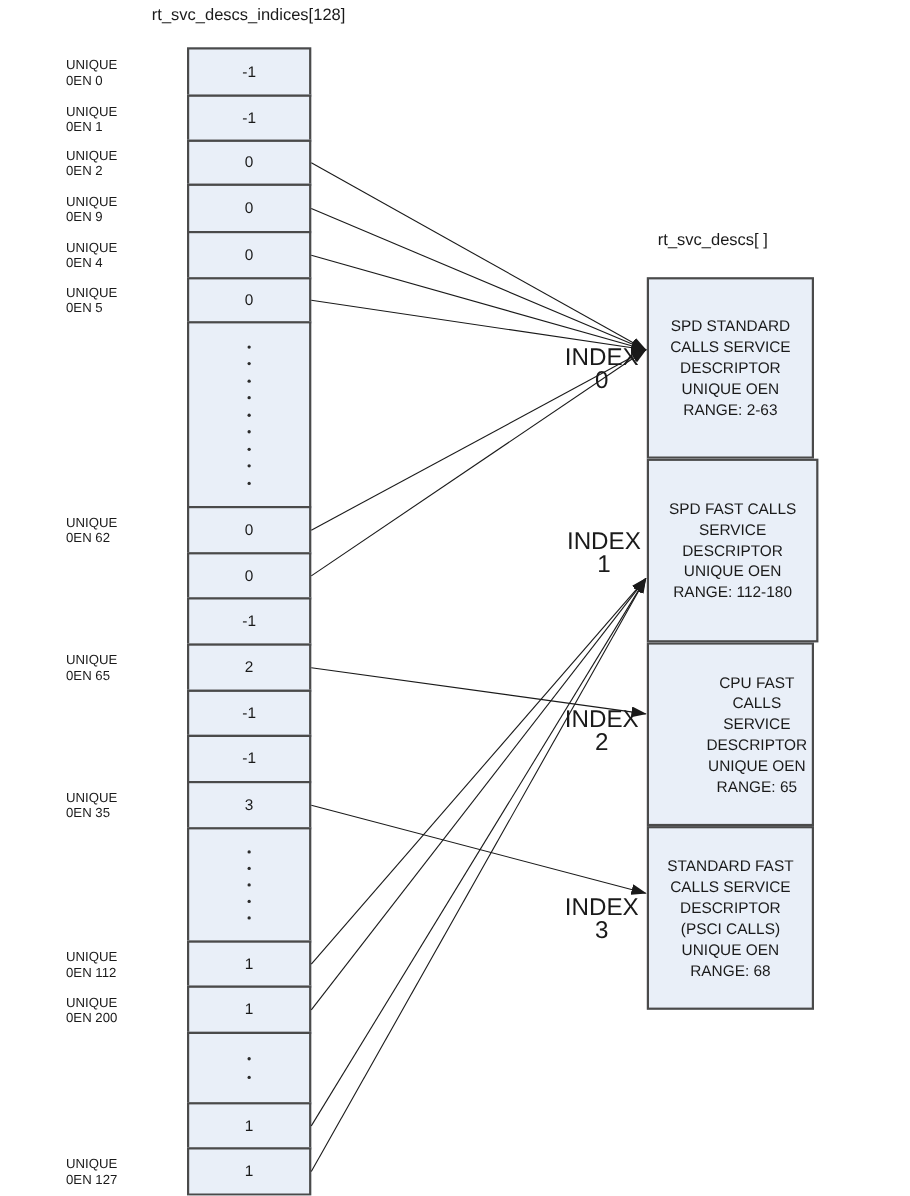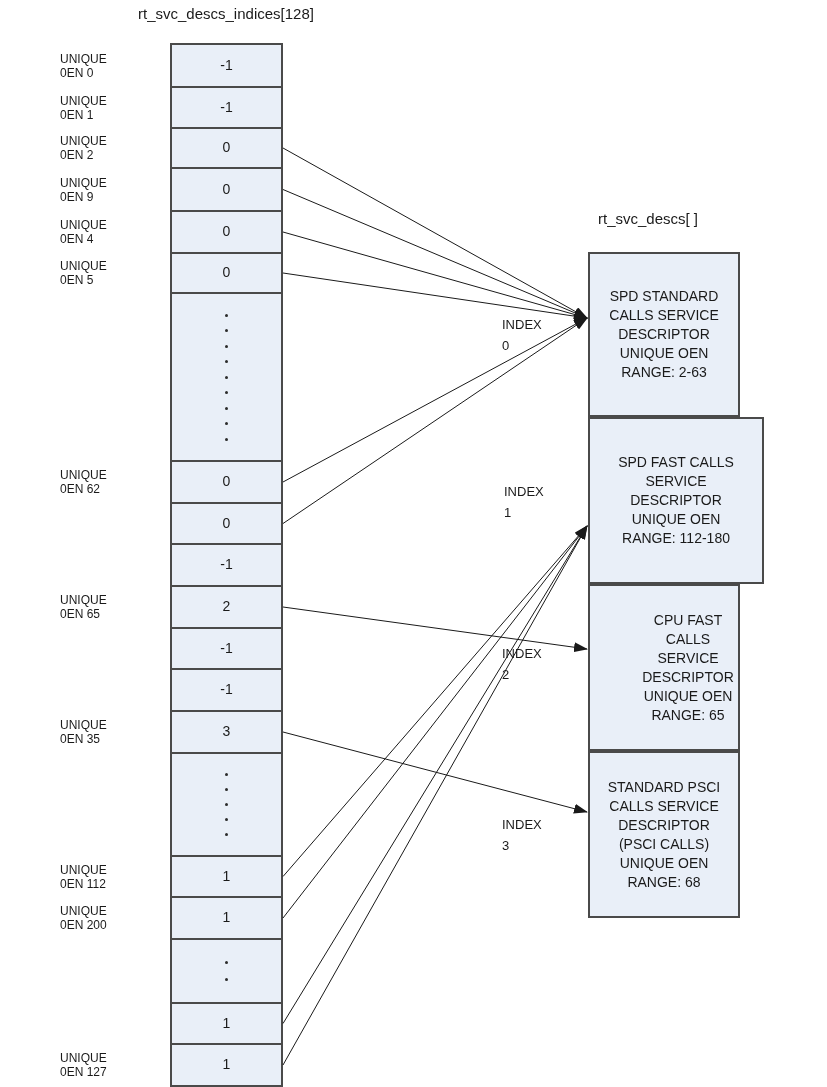--- a/index.html
+++ b/index.html
@@ -9,21 +9,21 @@
   .cell{position:absolute;background:#E9EFF8;border:2px solid #4a4a4a;box-sizing:border-box;
         display:flex;align-items:center;justify-content:center;font-size:14px;}
   .cell .val{transform:translateY(-1px);}
   .cell.dots{flex-direction:column;justify-content:space-evenly;padding:7px 0;}
   .dot{width:3px;height:3px;border-radius:50%;background:#2b2b2b;}
   .row-label{position:absolute;display:flex;flex-direction:column;align-items:flex-start;
              justify-content:center;text-align:center;font-size:12px;line-height:14px;}
   .desc-box{position:absolute;background:#E9EFF8;border:2px solid #4a4a4a;box-sizing:border-box;
             display:flex;flex-direction:column;align-items:center;justify-content:center;
             text-align:center;font-size:14px;line-height:19px;}
-  .index-label{position:absolute;width:90px;font-size:13px;line-height:21px;}
+  .index-label{position:absolute;width:90px;text-align:center;font-size:22px;line-height:21px;}
   svg.arrows{position:absolute;left:0;top:0;z-index:5;pointer-events:none;}
 </style>
 </head>
 <body>
 
 <div class="stage" id="stage">
   <div class="title" style="left:138px;top:5px;">rt_svc_descs_indices[128]</div>
   <div class="title" style="left:598px;top:210px;">rt_svc_descs[ ]</div>
   <div id="cells-layer">
       <div class="cell" style="left: 170px; top: 43px; width: 113px; height: 45px;">
@@ -151,36 +151,36 @@
       </div>
     </div>
   <div id="boxes-layer">
       <div class="desc-box" style="left: 588px; top: 252px; width: 152px; height: 165px; text-align: right;">
         <div>SPD STANDARD</div>
         <div>CALLS SERVICE</div>
         <div>DESCRIPTOR</div>
         <div>UNIQUE OEN</div>
         <div>RANGE: 2-63</div>
       </div>
-      <div class="desc-box" style="left: 588px; top: 417px; width: 176px; height: 167px;">
+      <div class="desc-box" style="left: 588px; top: 417px; width: 156px; height: 167px;">
         <div>SPD FAST CALLS</div>
         <div>SERVICE</div>
         <div>DESCRIPTOR</div>
         <div>UNIQUE OEN</div>
         <div>RANGE: 112-180</div>
       </div>
       <div class="desc-box" style="left: 588px; top: 584px; width: 152px; height: 167px; padding-left: 48px;">
         <div>CPU FAST CALLS</div>
         <div>SERVICE</div>
         <div>DESCRIPTOR</div>
         <div>UNIQUE OEN</div>
         <div>RANGE: 65</div>
       </div>
       <div class="desc-box" style="left: 588px; top: 751px; width: 152px; height: 167px;">
-        <div>STANDARD PSCI</div>
+        <div>STANDARD FAST</div>
         <div>CALLS SERVICE</div>
         <div>DESCRIPTOR</div>
         <div>(PSCI CALLS)</div>
         <div>UNIQUE OEN</div>
         <div>RANGE: 68</div>
       </div>
     </div>
   <div id="index-layer">
       <div class="index-label" style="left: 502px; top: 314px;">
         <div>INDEX</div>

